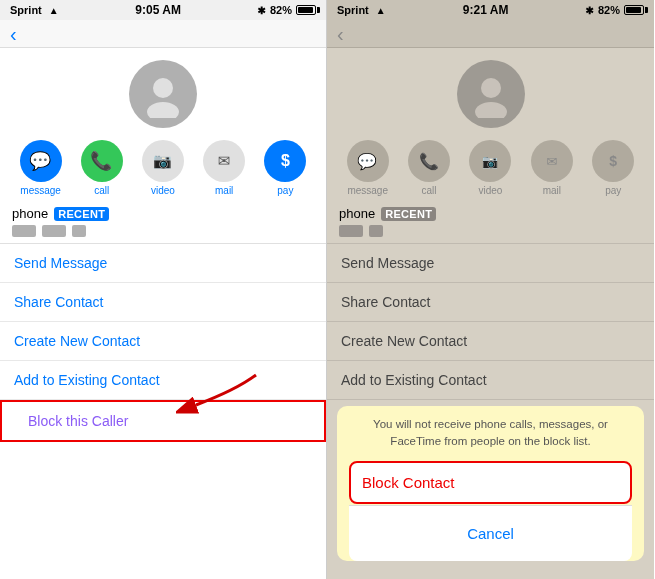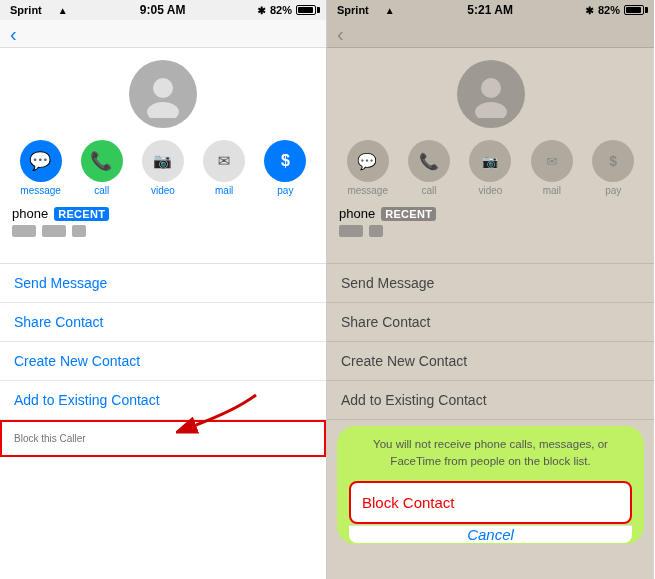--- a/index.html
+++ b/index.html
@@ -30,21 +30,21 @@
       justify-content: space-between;
       align-items: center;
       padding: 2px 10px;
       font-size: 11px;
       font-weight: 600;
       height: 20px;
     }
     .status-bar.light { background: #f0f0f0; color: #000; }
     .status-bar.dark  { background: #c8c2b6; color: #000; }
 
-    .status-left { display: flex; align-items: center; gap: 16px; }
+    .status-left { display: flex; align-items: center; gap: 7px; }
     .status-right { display: flex; align-items: center; gap: 4px; }
     .battery-icon {
       width: 20px; height: 10px; border: 1.5px solid #000; border-radius: 2px;
       position: relative; display: inline-block;
     }
     .battery-icon::before {
       content: ''; position: absolute; right: -5px; top: 50%; transform: translateY(-50%);
       width: 3px; height: 6px; background: #000; border-radius: 0 1px 1px 0;
     }
     .battery-fill {
@@ -157,52 +157,51 @@
       background: #b0b0b0;
       border-radius: 2px;
     }
     .phone-number-block.small { width: 14px; }
     .right .phone-number-block { background: #9a9590; }
 
     
     .menu-section {
       flex: 1;
       border-top: 1px solid #e0e0e0;
-      margin-top: 20px;
     }
     .right .menu-section { border-top: 1px solid #c0bab0; }
 
     .menu-item {
       padding: 11px 14px;
       border-bottom: 1px solid #e8e8e8;
       font-size: 14px;
       color: #007aff;
       background: #fff;
     }
     .right .menu-item {
       background: #d6d0c4;
       border-bottom: 1px solid #c0bab0;
       color: #444;
     }
 
     
     .block-caller-item {
-      padding: 11px 12px;
-      font-size: 10px;
-      color: #737373;
+      padding: 11px 26px;
+      font-size: 14px;
+      color: #8b5cf6;
       background: #fff;
       border: 2.5px solid #e00;
       position: relative;
     }
 
     
     .confirm-panel {
-      background: #bef264;
+      background: #fef9c3;
       margin: 6px 10px;
-      border-radius: 18px;
+      border-radius: 10px;
       padding: 10px 12px 0;
     }
     .confirm-text {
       font-size: 11.5px;
       color: #555;
       text-align: center;
       line-height: 1.5;
       margin-bottom: 10px;
     }
     .block-contact-btn {
@@ -213,31 +212,30 @@
       border-radius: 8px;
       color: #e00;
       font-size: 15px;
       font-weight: 500;
       text-align: left;
       cursor: pointer;
       margin-bottom: 1px;
     }
     .cancel-btn {
       width: 100%;
-      padding: 0;
+      padding: 19px;
       background: #fff;
       border: none;
       border-top: 1px solid #ddd;
       border-radius: 0 0 8px 8px;
       color: #007aff;
       font-size: 15px;
       font-weight: 500;
       text-align: center;
       cursor: pointer;
-      font-style: italic;
     }
   </style>
 </head>
 <body>
 
 <div class="phone-screen left">
 
   <div class="status-bar light">
     <div class="status-left">
       <span>Sprint</span>
@@ -322,21 +320,21 @@
 
 </div>
 
 <div class="phone-screen right">
 
   <div class="status-bar dark">
     <div class="status-left">
       <span>Sprint</span>
       <span style="font-size:10px;">▲</span>
     </div>
-    <span style="font-weight:600;font-size:12px;">5:21 AM</span>
+    <span style="font-weight:600;font-size:12px;">9:21 AM</span>
     <div class="status-right">
       <span style="font-size:10px;">✱</span>
       <span style="font-size:11px;">82%</span>
       <div class="battery-icon">
           <div class="battery-fill"></div>
         </div>
     </div>
   </div>
 
   <div class="nav-bar dark">

